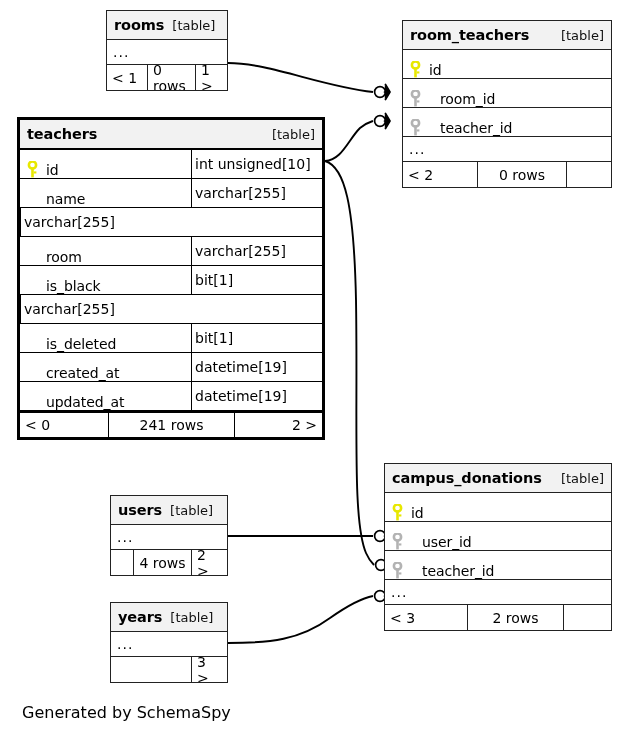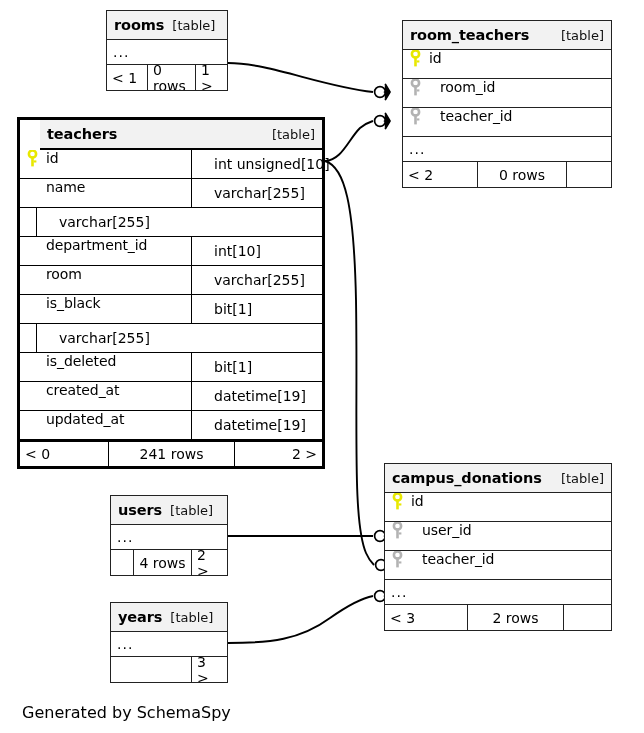--- a/index.html
+++ b/index.html
@@ -80,37 +80,36 @@
     border-bottom: 1.6px solid #222222;
     background: #ffffff;
     white-space: nowrap;
   }
   .focus .col-row { border-bottom-width: 1.9px; border-bottom-color:#000; }
   .col-row:last-child { border-bottom: none; }
 
   .col-name-cell {
     box-sizing: border-box;
     display: flex;
-    align-items: flex-start;
+    align-items: flex-end;
     flex: 1 1 auto;
     min-width: 0;
     height: 100%;
     padding-left: 7px;
     overflow: hidden;
   }
   .col-type-cell {
     box-sizing: border-box;
     display: flex;
     align-items: center;
     height: 100%;
     border-left: 1.6px solid #222222;
-    padding-left: 22px;
+    padding-left: 3px;
     font-size: 14px;
     flex: 0 0 auto;
-    margin-left: 16px;
   }
   .focus .col-type-cell { border-left-width: 1.9px; border-left-color:#000; }
 
   .col-label {
     font-size: 14px;
     letter-spacing: -0.1px;
   }
 
   .key-slot {
     width: 19px;
@@ -253,21 +252,21 @@
 
     <div class="ellipsis-row">...</div>
     <div class="foot-row">
       <div class="foot-cell foot-prev" style="flex:0 0 74px;">&lt; 2</div>
       <div class="foot-cell foot-mid" style="flex:1 1 auto;">0 rows</div>
       <div class="foot-cell foot-next" style="flex:0 0 45px;"></div>
     </div>
   </div>
 
   <div class="table-box focus" style="left:17px; top:117px; width:308px;">
-    <div class="tbl-header spread" style="height:30px;margin-left:20px;">
+    <div class="tbl-header spread" style="height:30px;">
       <span class="tbl-name">teachers</span>
       <span class="tbl-tag">[table]</span>
     </div>
 
     <div class="col-row">
       <div class="col-name-cell">
         <span class="key-slot">
           <svg width="11" height="17" viewBox="0 0 11 17" aria-hidden="true">
             <circle cx="5.5" cy="4" r="3.6" fill="none" stroke="#e8e800" stroke-width="2.6"></circle>
             <rect x="4.2" y="6.4" width="2.6" height="10" fill="#e8e800"></rect>
@@ -284,27 +283,20 @@
         <span class="key-slot"></span>
         <span class="col-label">name</span>
       </div>
       <div class="col-type-cell" style="flex-basis:131px; width:131px;">varchar[255]</div>
     </div>
 
     <div class="col-row">
       <div class="col-type-cell" style="flex-basis:131px; width:131px;">varchar[255]</div>
     </div>
 
-    <div class="col-row">
-      <div class="col-name-cell">
-        <span class="key-slot"></span>
-        <span class="col-label">department_id</span>
-      </div>
-      <div class="col-type-cell" style="flex-basis:131px; width:131px;">int[10]</div>
-    </div>
 
     <div class="col-row">
       <div class="col-name-cell">
         <span class="key-slot"></span>
         <span class="col-label">room</span>
       </div>
       <div class="col-type-cell" style="flex-basis:131px; width:131px;">varchar[255]</div>
     </div>
 
     <div class="col-row">

